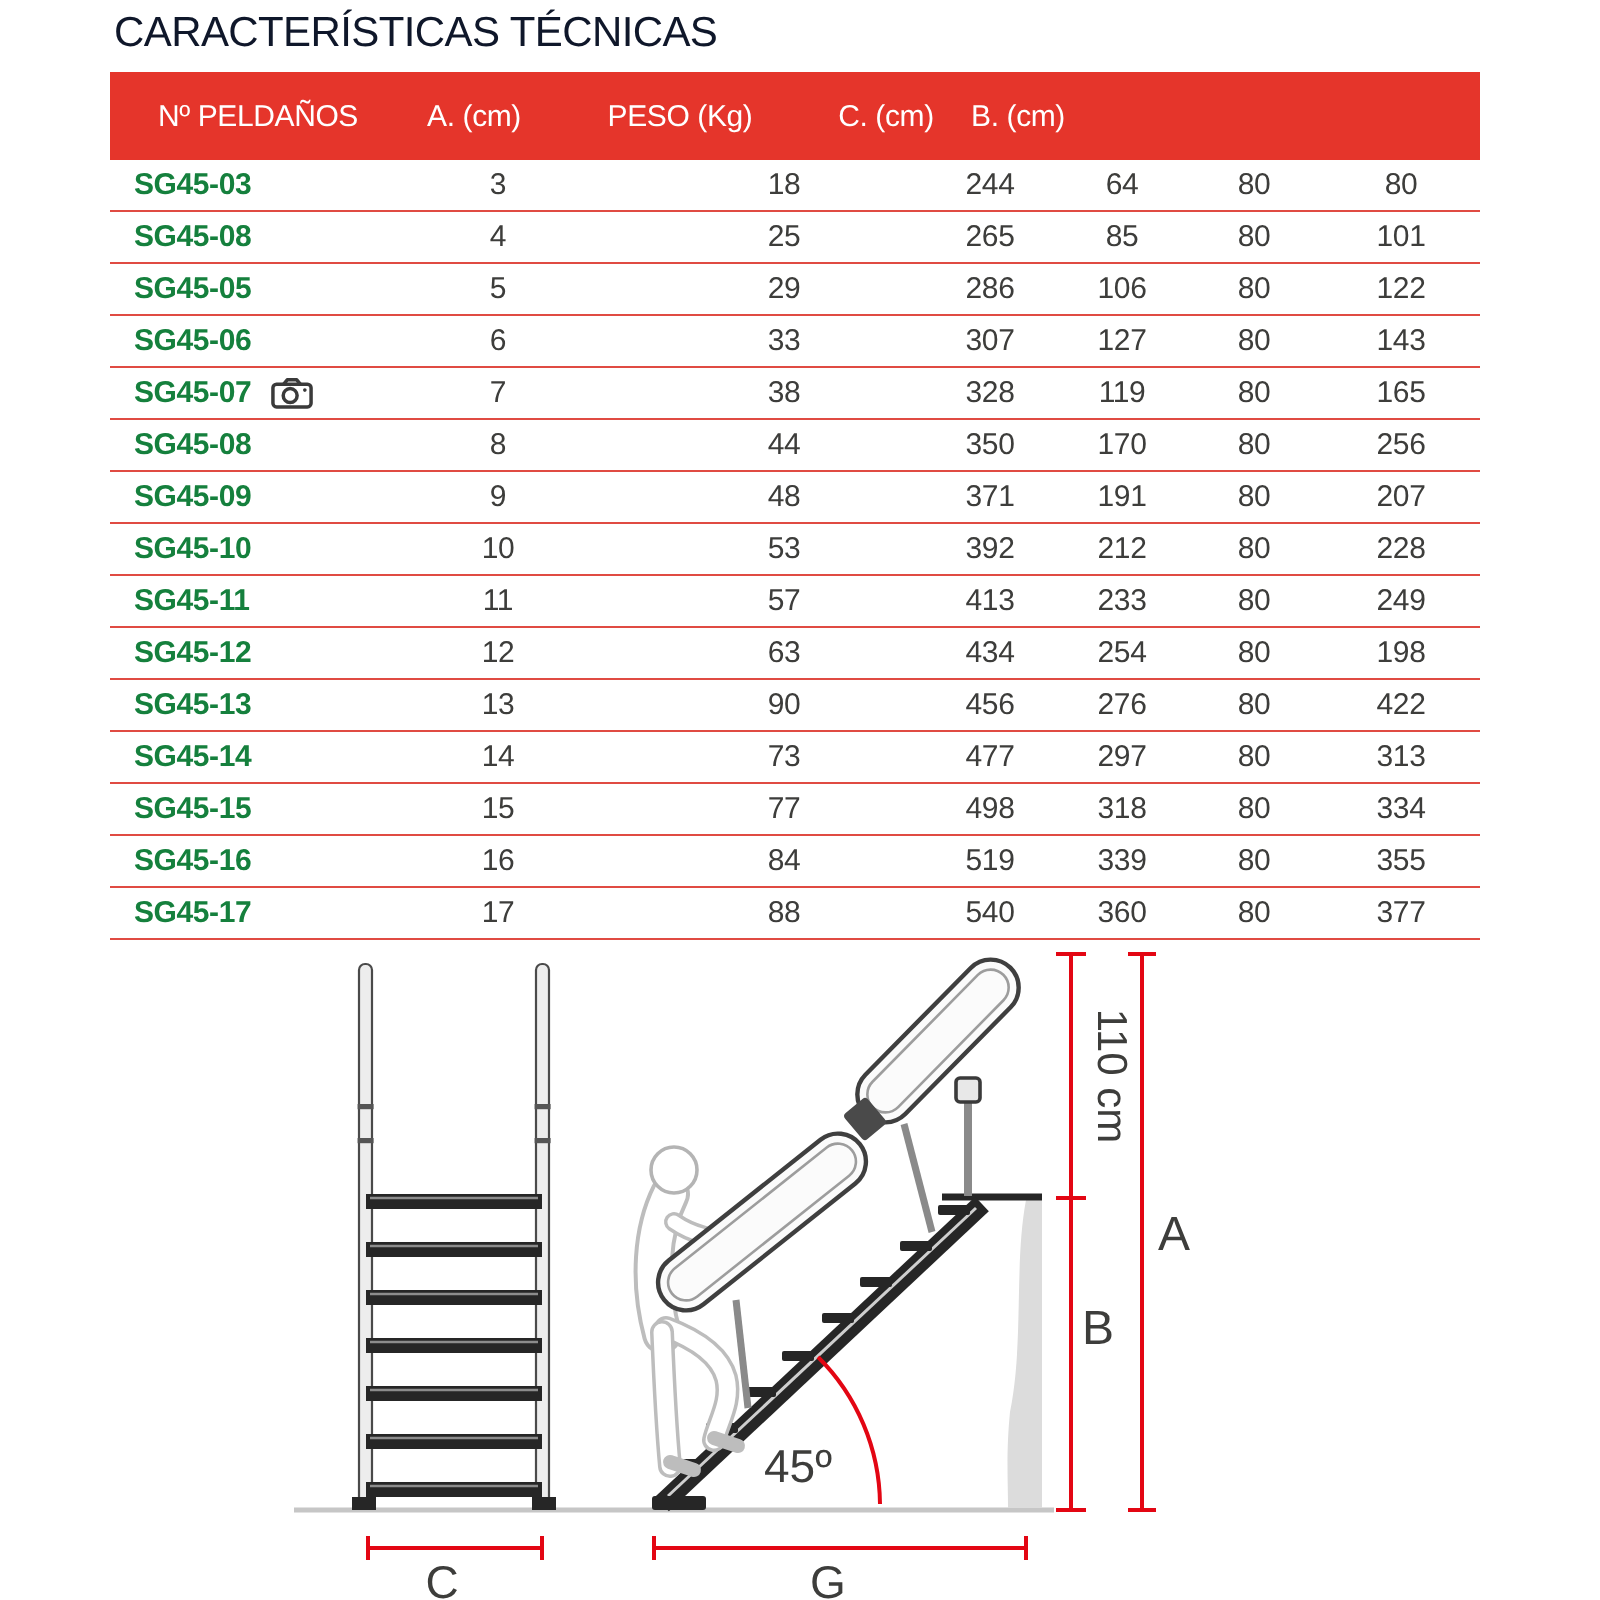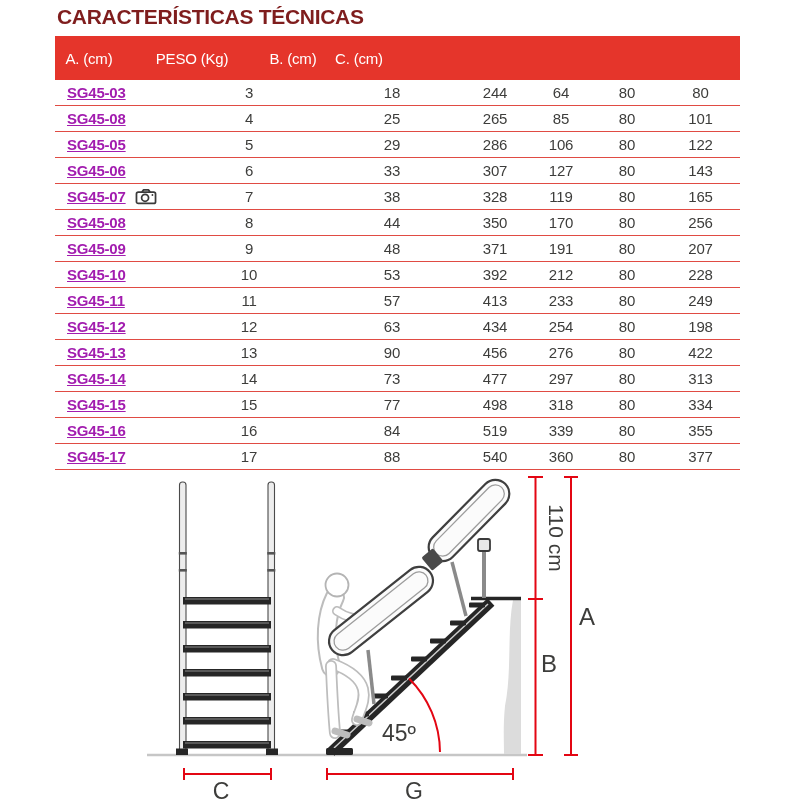--- a/index.html
+++ b/index.html
@@ -1,54 +1,55 @@
 <!DOCTYPE html>
 <html><head>
 <meta charset="utf-8">
 <style>
   html,body { margin:0; padding:0; background:#fff; }
   .page { position:relative; width:800px; height:800px; background:#ffffff;
           font-family:"Liberation Sans", sans-serif; overflow:hidden; }
 
-  .title { position:absolute; left:57px; top:5px; font-size:21px; font-weight:bold;
-           color:#7f1d1d; letter-spacing:-0.3px; white-space:nowrap; }
+  .title { position:absolute; left:57px; top:5px; font-size:21px; font-weight:normal;
+           color:#0f172a; letter-spacing:-0.3px; white-space:nowrap; }
 
   .spec-table { position:absolute; left:55px; top:36px; width:685px; }
   .thead { display:flex; height:44px; background:#e5352b; color:#ffffff; }
   .th { font-size:15px; display:flex; align-items:center; justify-content:center;
         letter-spacing:-0.2px; box-sizing:border-box; }
   .th.c0 { justify-content:flex-start; padding-left:12px;
            border-right:2px solid #bb221c; border-bottom:3px solid #c31310; }
   .c0{width:120px} .c1{width:148px} .c2{width:138px} .c3{width:68px}
   .c4{width:64px} .c5{width:68px} .c6{width:79px}
 
   .tr { display:flex; height:26px; box-sizing:border-box; align-items:center;
         border-bottom:1.5px solid #e04b43; background:#fff; }
   .td { font-size:15px; text-align:center; color:#3d3d3b; box-sizing:border-box;
         letter-spacing:-0.2px; }
   .td.c0 { display:flex; align-items:center; gap:9px; padding-left:12px; text-align:left; }
-  .article { color:#a21caf; font-weight:bold; white-space:nowrap;text-decoration:underline; }
+  .article { color:#15803d; font-weight:bold; white-space:nowrap; }
   .cam { display:inline-flex; }
   .cam svg { display:block; }
 
   .diagram-svg { position:absolute; left:0; top:0; width:800px; height:800px; }
 </style>
 </head>
 <body>
 
 <div class="page">
 
   <div class="title">CARACTERÍSTICAS TÉCNICAS</div>
 
   <div class="spec-table">
     <div class="thead">
+      <div class="th c1">Nº PELDAÑOS</div>
       <div class="th c3">A. (cm)</div>
       <div class="th c2">PESO (Kg)</div>
+      <div class="th c5">C. (cm)</div>
       <div class="th c4">B. (cm)</div>
-      <div class="th c5">C. (cm)</div>
     </div>
     <div id="tbody">
     <div class="tr">
       <div class="td c0">
         <span class="article">SG45-03</span>
 
       </div>
       <div class="td num c1">3</div>
       <div class="td num c2">18</div>
       <div class="td num c3">244</div>

